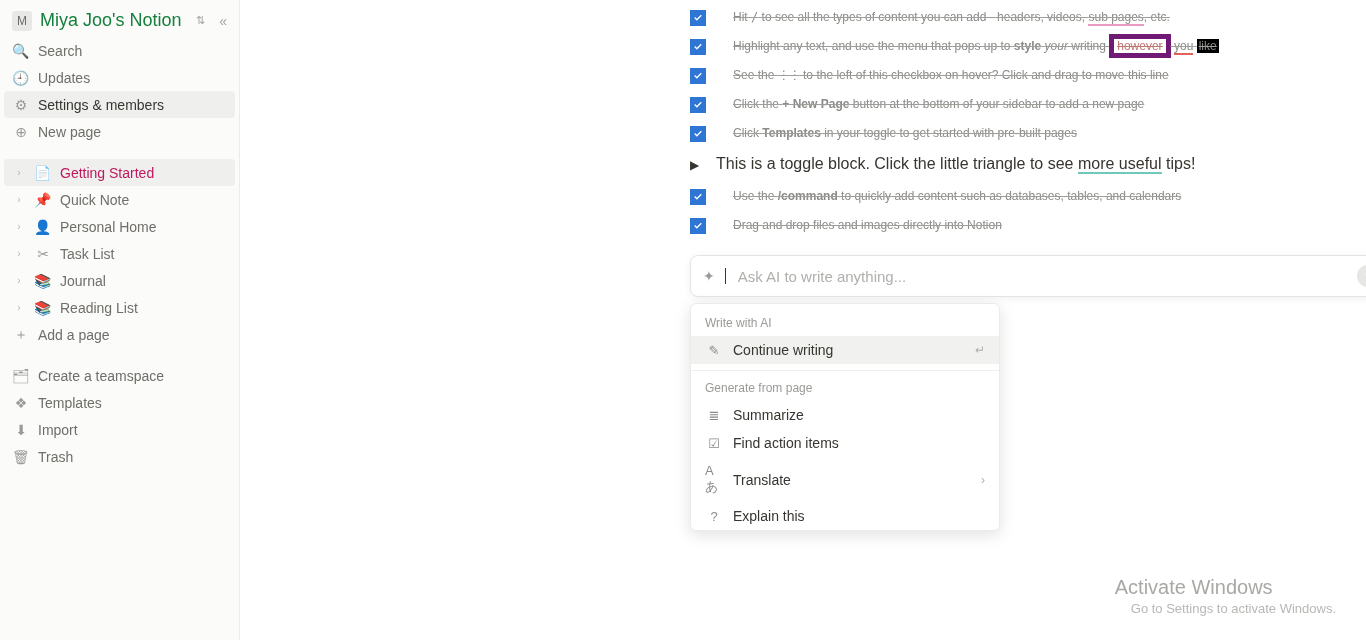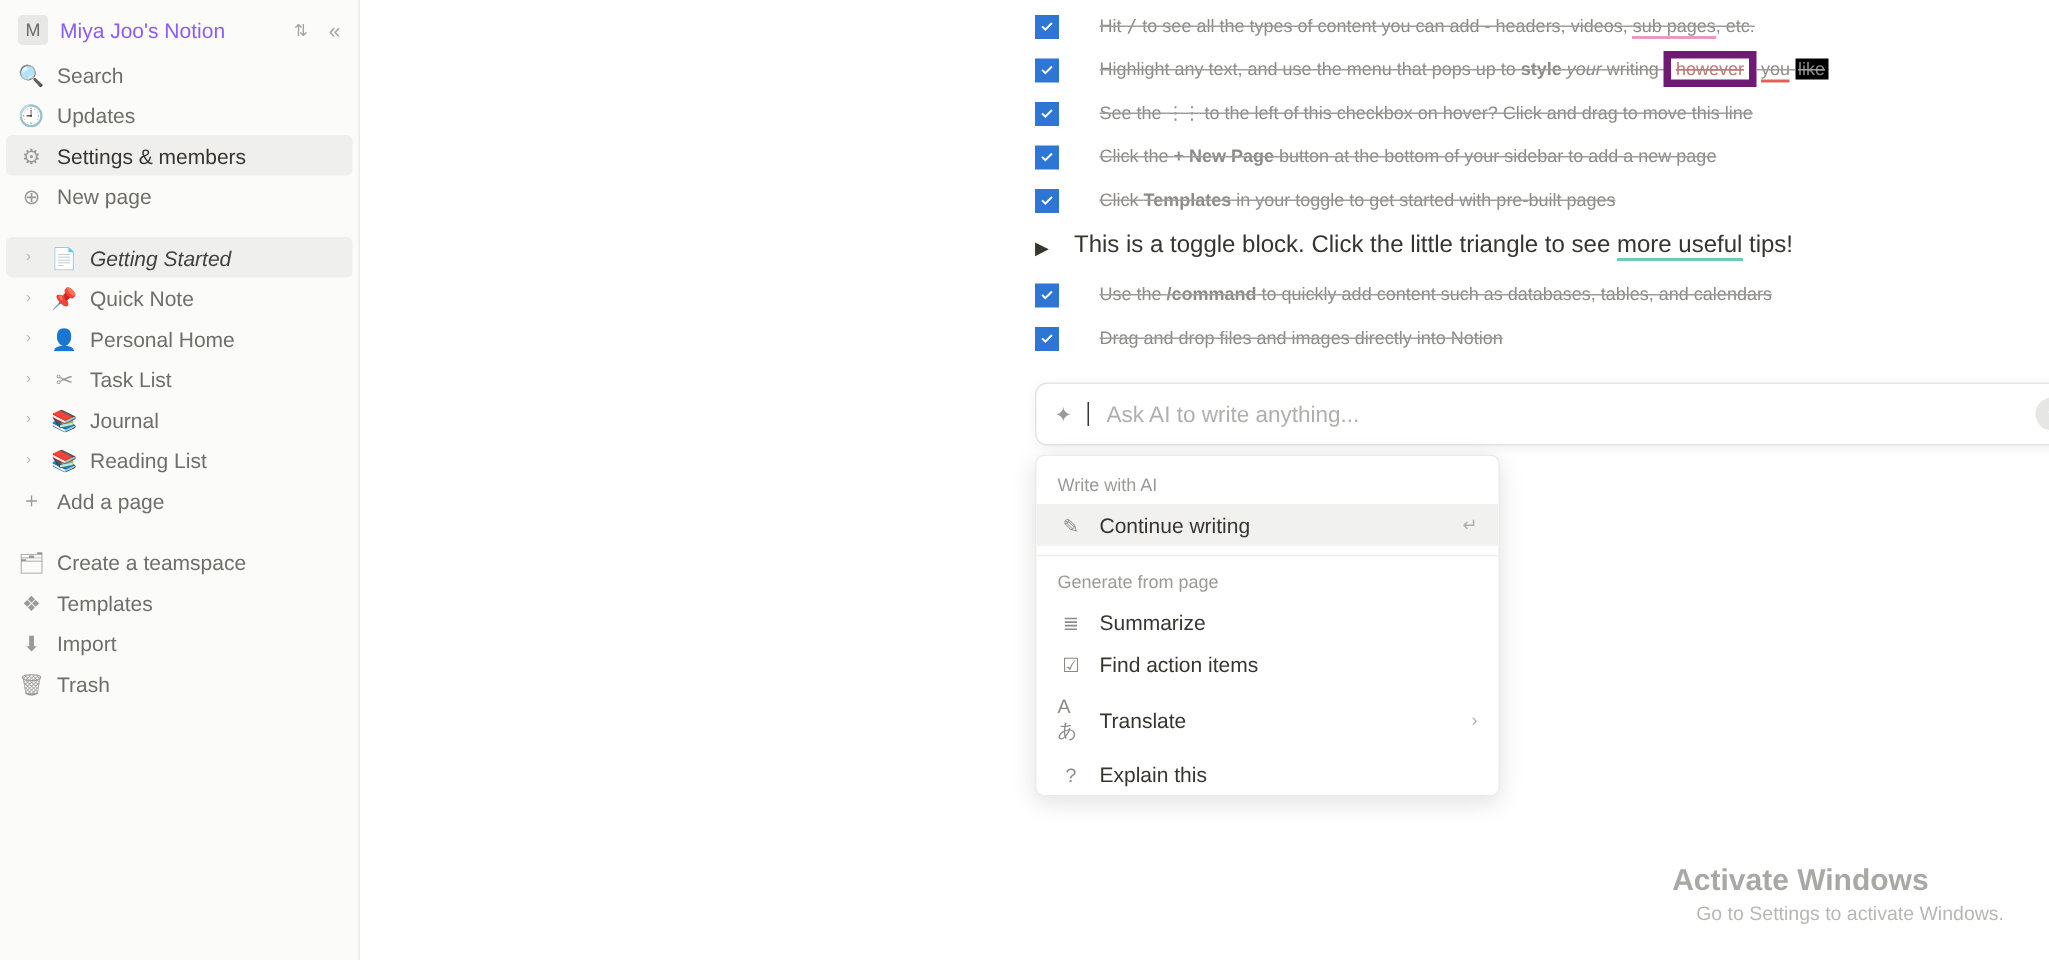--- a/index.html
+++ b/index.html
@@ -30,39 +30,39 @@
   gap: 8px;
   margin-bottom: 2px;
 }
 .sb-avatar {
   width: 20px; height: 20px;
   background: #e8e8e6;
   border-radius: 3px;
   display: flex; align-items: center; justify-content: center;
   font-size: 12px; font-weight: 500; color: #6b6b69;
 }
-.sb-title { font-weight: 500; font-size: 14px; color: #8b5cf6; flex: 1; }
+.sb-title { font-weight: 500; font-size: 18px; color: #15803d; flex: 1; }
 .sb-updown { color: #a4a4a2; font-size: 11px; }
 .sb-collapse { color: #a4a4a2; font-size: 14px; margin-left: 6px; }
 .sb-item {
   display: flex; align-items: center;
   padding: 3px 8px;
   gap: 8px;
   color: #6f6e69;
   font-size: 14px;
   border-radius: 4px;
   cursor: pointer;
   min-height: 27px;
 }
 .sb-item.selected { background: #efefee; color: #37352f; }
 .sb-icon { width: 18px; display: inline-flex; align-items: center; justify-content: center; font-size: 14px; color: #9b9a97; flex-shrink: 0; }
 .sb-chev { width: 14px; display: inline-flex; align-items: center; justify-content: center; color: #b8b7b4; font-size: 10px; flex-shrink: 0; }
 .sb-sep { height: 14px; }
 .sb-pagename { font-weight: 500; }
-.sb-pagename.selected-name { color: #404040; font-style: italic; }
+.sb-pagename.selected-name { color: #be185d; }
 .main {
   flex: 1;
   overflow-y: auto;
   padding-top: 2px;
   position: relative;
 }
 .row { display: flex; align-items: flex-end; gap: 27px; padding: 5px 0; line-height: 1.5; font-size: 12px; }
 .cb {
   width: 16px; height: 16px; flex-shrink: 0; margin-top: 3px;
   background: #2e75d4;
@@ -124,21 +124,21 @@
 .ai-menu-sep { height: 1px; background: #efefee; margin: 6px 0; }
 .content-pad { padding-left: 450px; }
 .content-pad, .ai-wrap, .ai-menu-wrap { padding-left: 450px; padding-right: 60px; }
 .content-pad { padding-top: 0; }
 .key { font-family: ui-monospace, monospace; }
 .dots { letter-spacing: -1px; }
 .activate {
   position: absolute; right: 30px; bottom: 24px;
   text-align: left; color: #b8b7b4;
 }
-.activate .t1 { font-size: 20px; font-weight: 700; color: #a9a8a5; }
+.activate .t1 { font-size: 20px; font-weight: 400; color: #a9a8a5; }
 .activate .t2 { font-size: 13px; color: #b8b7b4; margin-top: 2px; margin-left: 16px; }
 .caret {
   display: inline-block; width: 1px; height: 16px; background: #37352f;
   vertical-align: middle; margin-right: 2px;
   animation: blink 1s step-end infinite;
 }
 @keyframes blink { 50% { opacity: 0; } }
 </style>
 </head>
 <body>

